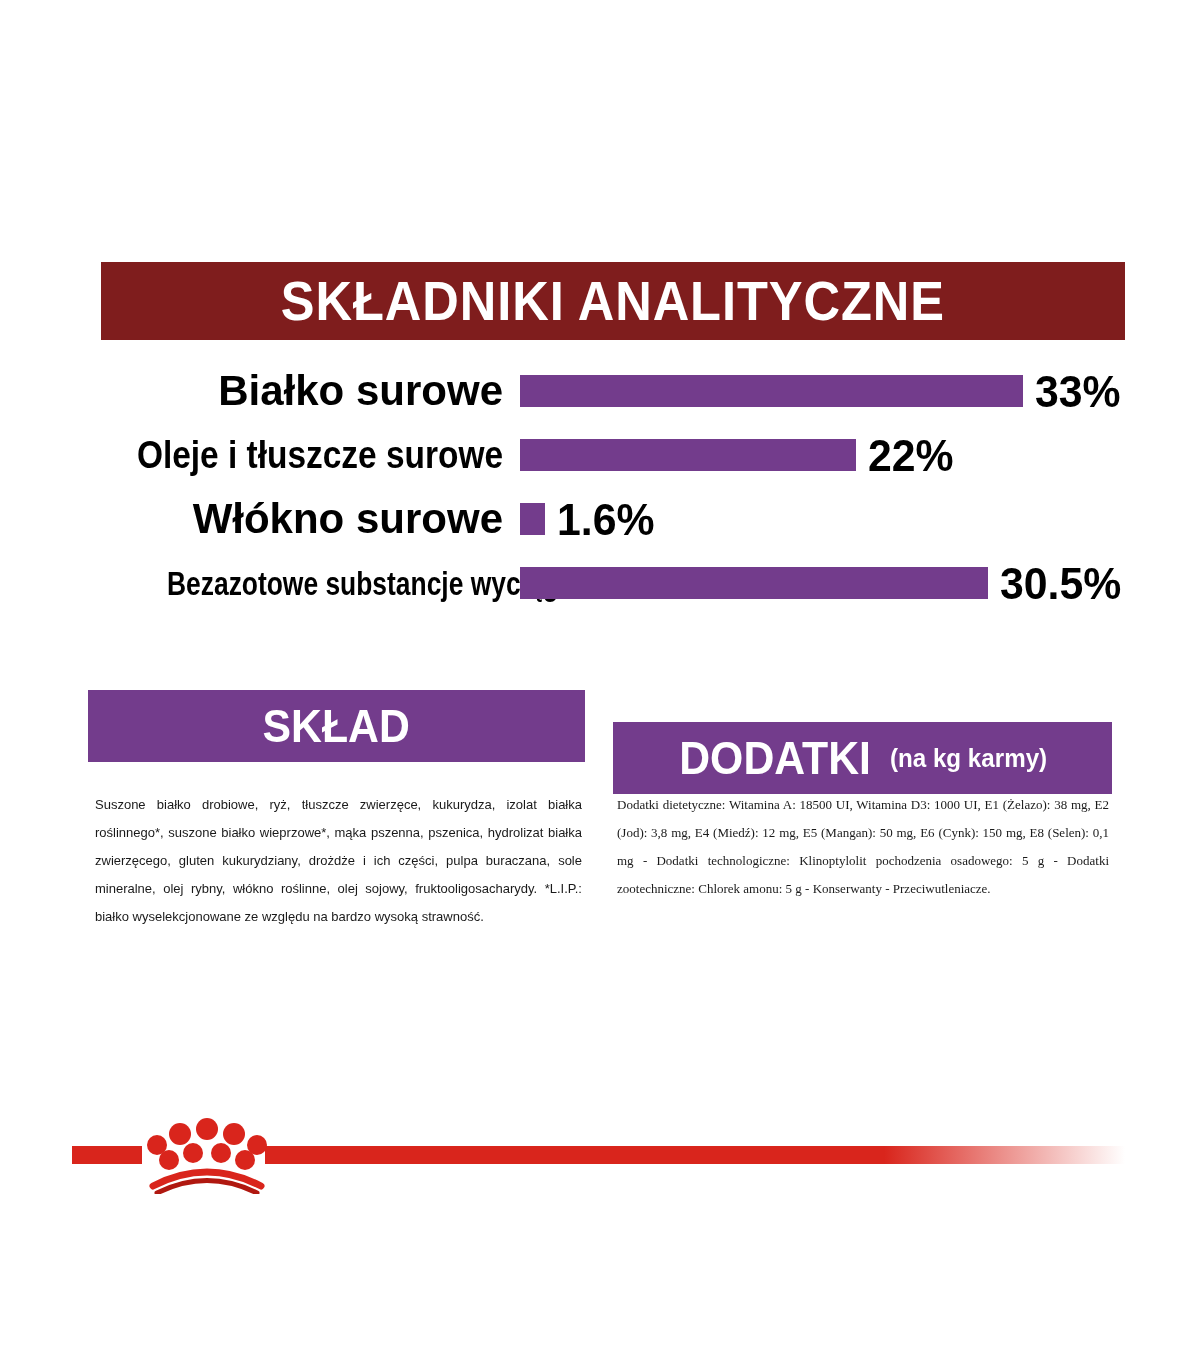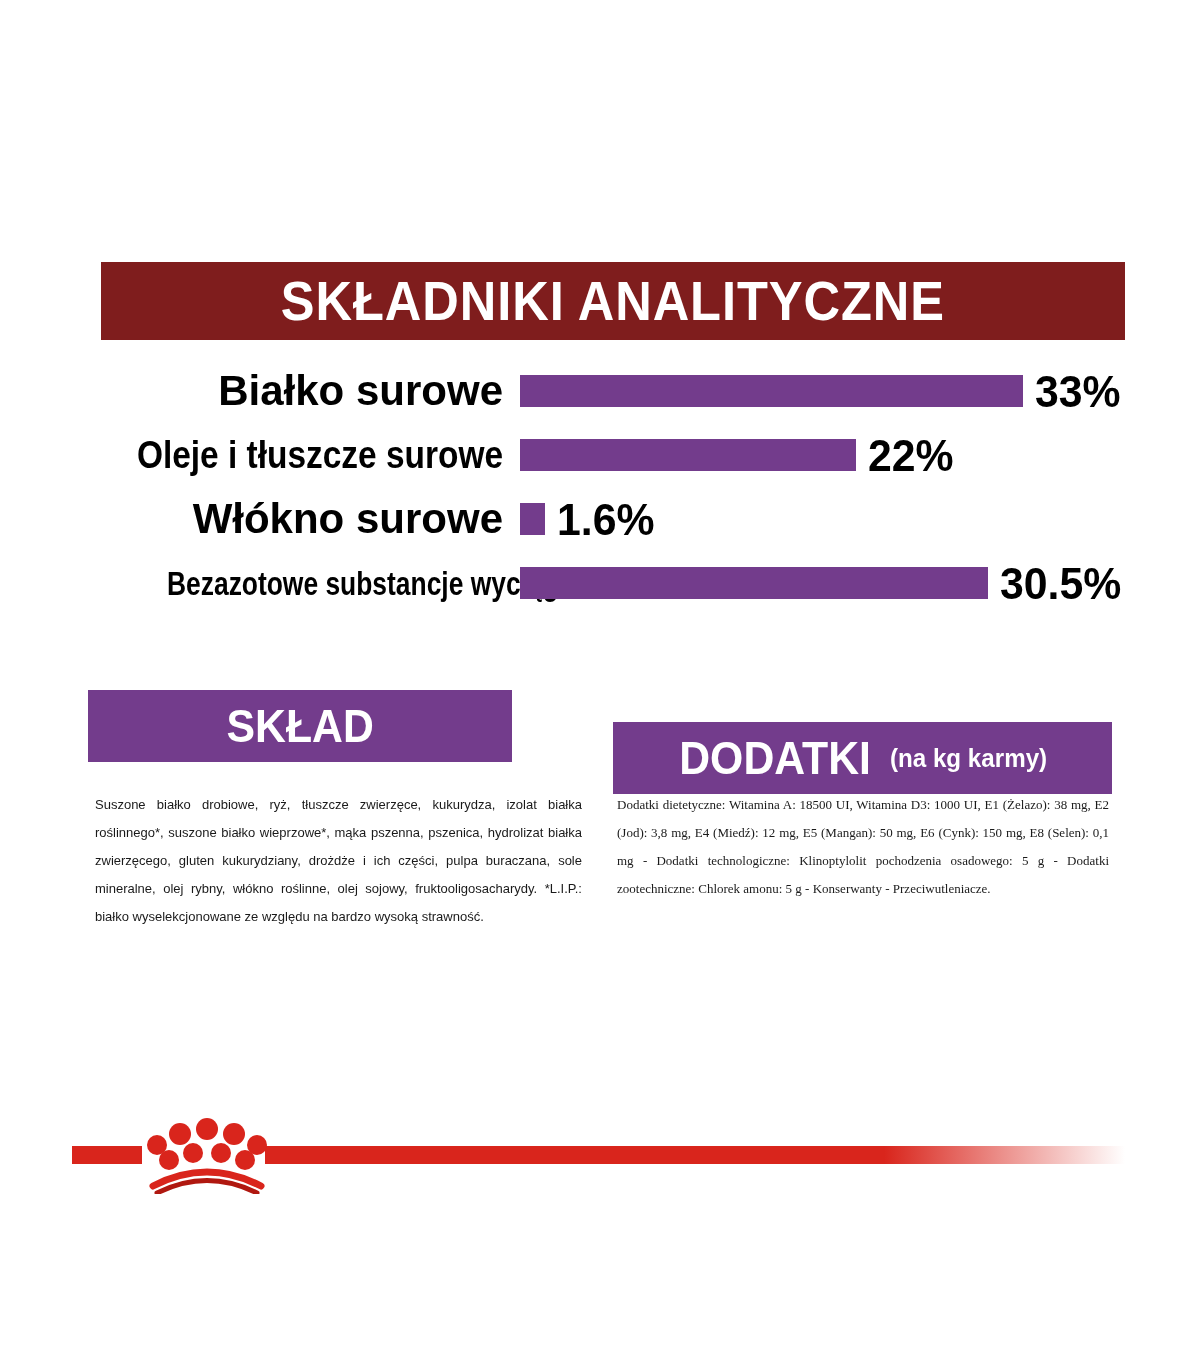--- a/index.html
+++ b/index.html
@@ -100,21 +100,21 @@
   
   .sec-head {
     position: absolute;
     top: 690px;
     height: 72px;
     background: #733C8C;
     display: flex;
     align-items: center;
     justify-content: center;
   }
-  .sec-head.left  { left: 88px;  width: 424px; justify-content: center; }
+  .sec-head.left  { left: 88px;  width: 497px; justify-content: center; }
   .sec-head.right { left: 613px; width: 499px; margin-top: 32px; }
 
   .sec-title {
     color: #ffffff;
     font-weight: bold;
     font-size: 46px;
     line-height: 1;
     transform: scaleX(0.93);
     white-space: nowrap;
   }

